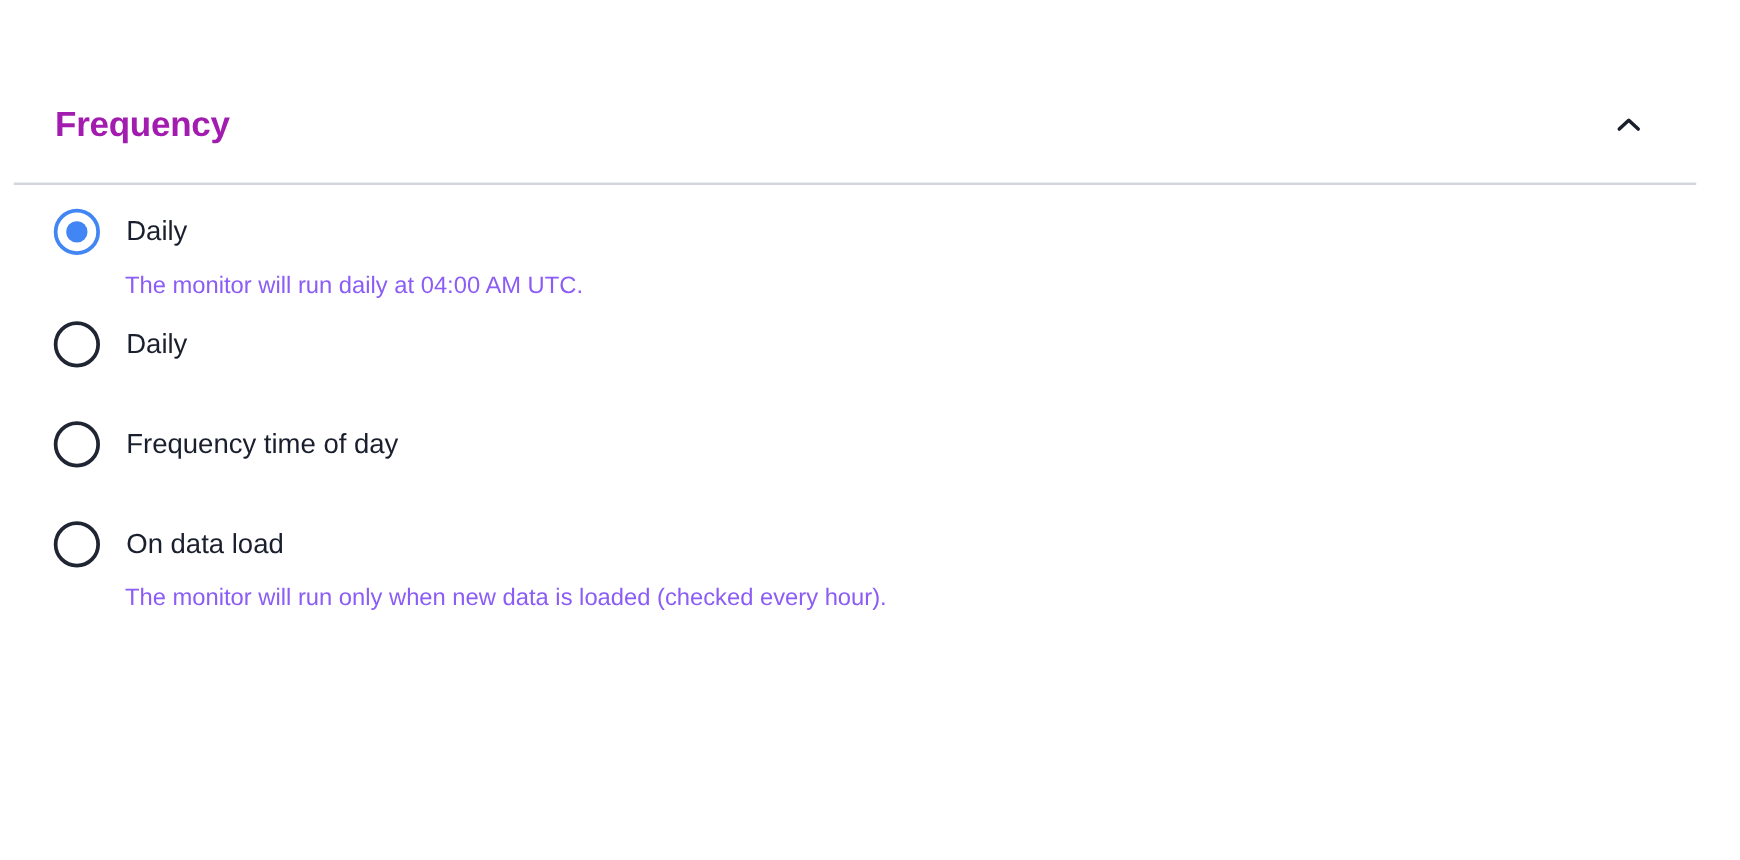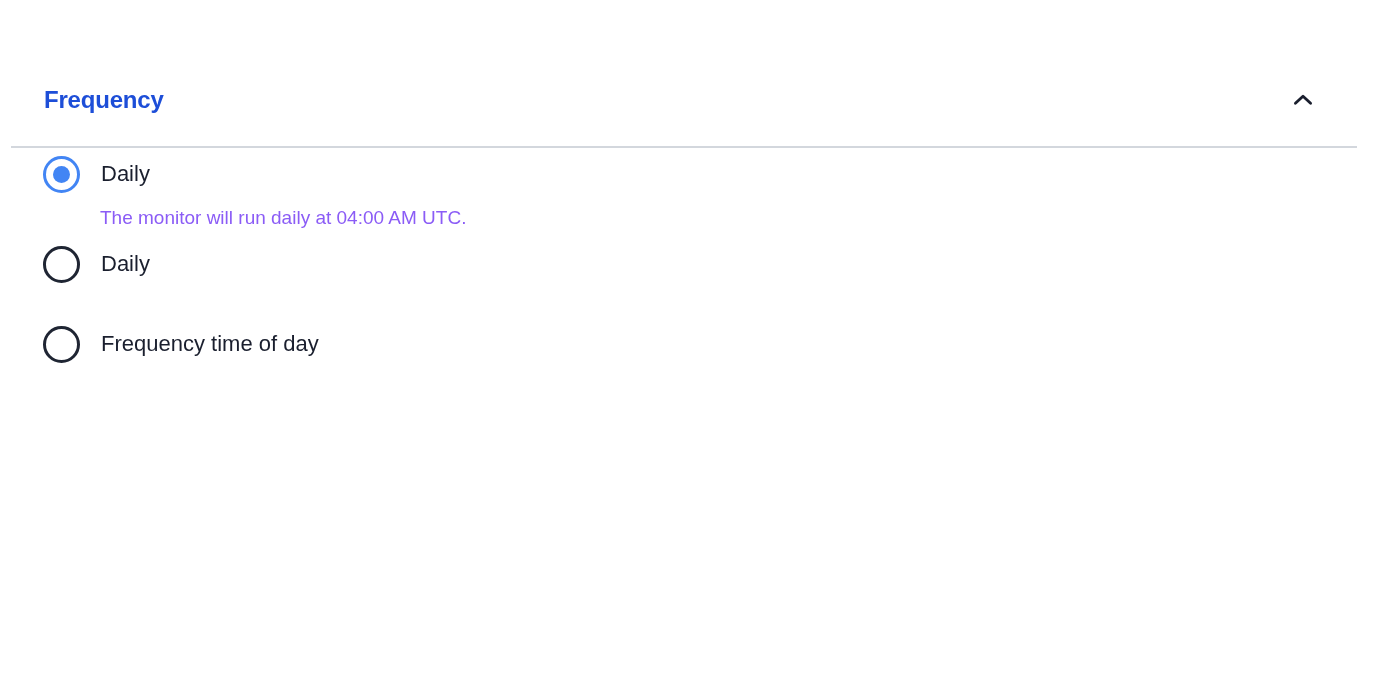--- a/index.html
+++ b/index.html
@@ -30,23 +30,23 @@
     width: 1392px;
     height: 68px;
     display: flex;
     align-items: center;
     justify-content: space-between;
     padding: 0 44px 0 44px;
     box-sizing: border-box;
   }
 
   .panel-title {
-    font-size: 24px;
+    font-size: 28px;
     font-weight: bold;
-    color: #1d4ed8;
+    color: #a21caf;
     letter-spacing: -0.2px;
     line-height: 1;
     white-space: nowrap;
   }
 
   .collapse-toggle {
     width: 34px;
     height: 34px;
     display: flex;
     align-items: center;
@@ -66,21 +66,21 @@
     top: 146px;
     width: 1346px;
     height: 2px;
     background: #d3d7dd;
   }
 
   
   .options {
     position: absolute;
     left: 0;
-    top: 148px;
+    top: 159px;
     width: 1392px;
   }
 
   .option-block {
     position: relative;
   }
 
   .option-row {
     display: flex;
     align-items: center;
@@ -176,16 +176,23 @@
     </div>
 
     <div class="option-block">
       <div class="option-row">
         <span class="radio"></span>
         <span class="option-label">Frequency time of day</span>
       </div>
       <div class="spacer-xs"></div>
     </div>
 
+    <div class="option-block">
+      <div class="option-row">
+        <span class="radio"></span>
+        <span class="option-label">On data load</span>
+      </div>
+      <div class="option-desc">The monitor will run only when new data is loaded (checked every hour).</div>
+    </div>
 
 
   </div>
 </div>
 
 </body></html>

